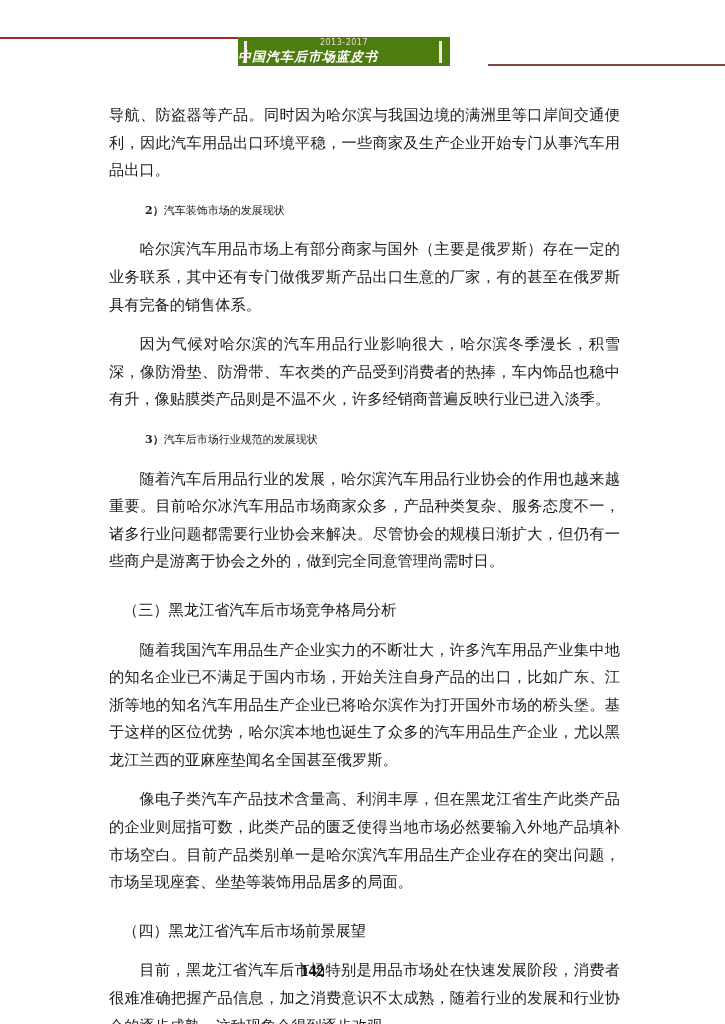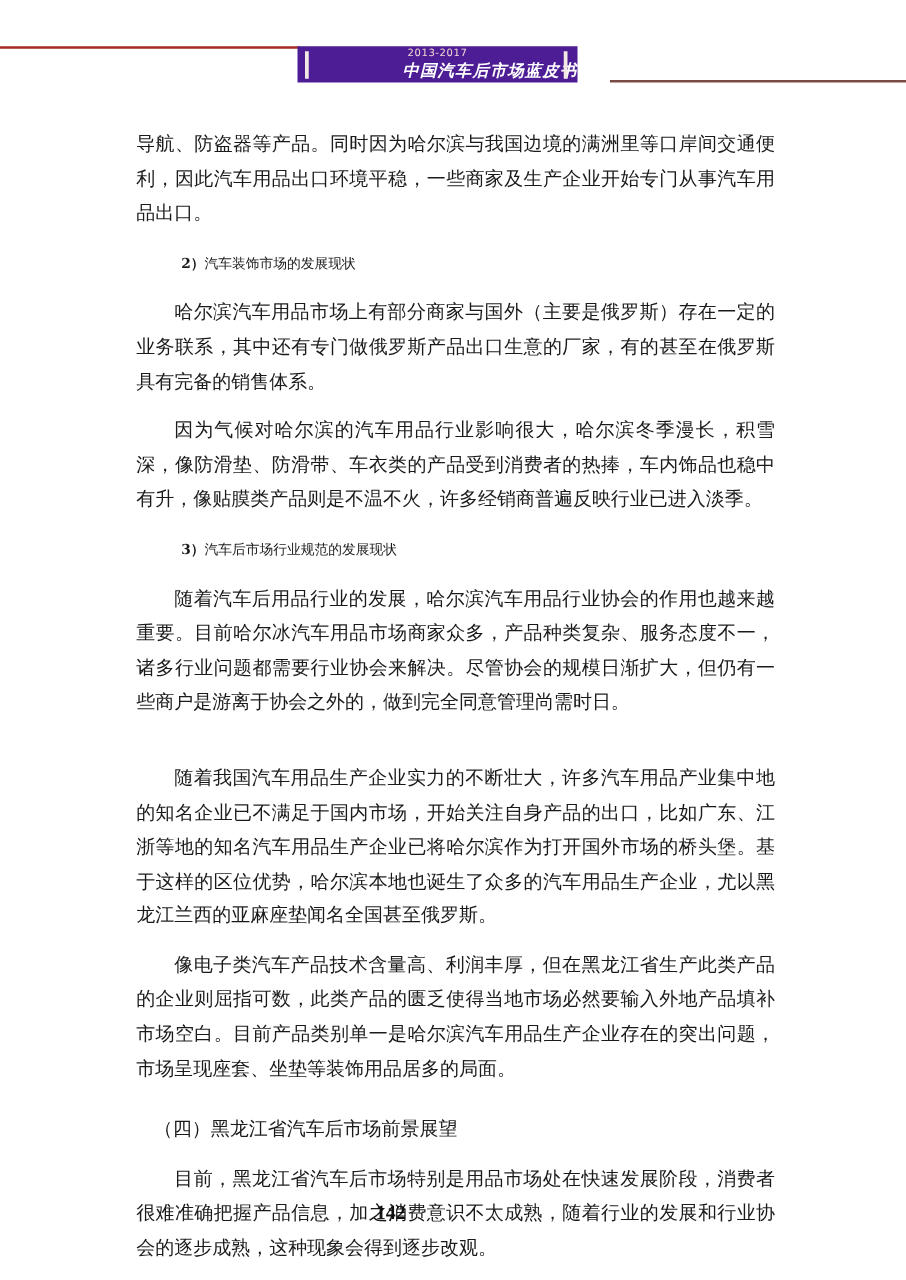--- a/index.html
+++ b/index.html
@@ -3,31 +3,31 @@
 <meta charset="utf-8">
 <style>
   html, body { margin: 0; padding: 0; }
   body {
     width: 725px; height: 1024px; background: #ffffff; position: relative; overflow: hidden;
     font-family: "DejaVu Serif", "Liberation Serif", serif; color: #1a1a1a;
   }
   .hdr-line-left { position: absolute; left: 0; top: 37px; width: 240px; height: 2px; background: #a52a25; }
   .hdr-line-right { position: absolute; left: 488px; top: 64px; width: 237px; height: 2px; background: #7a4a44; }
   .banner {
-    position: absolute; left: 238px; top: 37px; width: 212px; height: 29px; background: #4c1d95; padding-left: 12px;
+    position: absolute; left: 238px; top: 37px; width: 212px; height: 29px; background: #4d7c0f;
   }
   .banner .bar { position: absolute; top: 4px; width: 3px; height: 22px; background: #f3e9e4; }
   .banner .bar.l { left: 6px; }
   .banner .bar.r { right: 8px; }
   .banner .years {
     position: absolute; left: 0; right: 0; top: 1px; text-align: center;
     font-family: "DejaVu Sans", sans-serif; font-size: 8px; color: #f1d9d4; letter-spacing: 0.5px;
   }
   .banner .title {
-    position: absolute; left: 0; right: 0; top: 11px; text-align: right;
+    position: absolute; left: 0; right: 0; top: 11px; text-align: left;
     font-family: "DejaVu Sans", sans-serif; font-size: 13px; font-weight: bold; font-style: italic; color: #ffffff; letter-spacing: 1px;
   }
   .content { position: absolute; left: 97px; top: 90px; width: 535px; }
   .p {
     font-size: 15.2px; line-height: 27.6px; text-align: justify; margin: 12px;
   }
   .p.indent { text-indent: 2em; }
   .sub { font-size: 11px; line-height: 27.6px; padding-left: 48px; margin: 0; }
   .sub .num { font-weight: bold; }
   .sec { font-size: 15.2px; line-height: 27.6px; padding-left: 26px; margin: 0; }
@@ -50,20 +50,21 @@
 <div class="hdr-line-right"></div>
 
 <div class="content">
   <p class="p">导航、防盗器等产品。同时因为哈尔滨与我国边境的满洲里等口岸间交通便利，因此汽车用品出口环境平稳，一些商家及生产企业开始专门从事汽车用品出口。</p>
   <p class="sub"><span class="num">2）</span><span>汽车装饰市场的发展现状</span></p>
   <p class="p indent">哈尔滨汽车用品市场上有部分商家与国外（主要是俄罗斯）存在一定的业务联系，其中还有专门做俄罗斯产品出口生意的厂家，有的甚至在俄罗斯具有完备的销售体系。</p>
   <p class="p indent">因为气候对哈尔滨的汽车用品行业影响很大，哈尔滨冬季漫长，积雪深，像防滑垫、防滑带、车衣类的产品受到消费者的热捧，车内饰品也稳中有升，像贴膜类产品则是不温不火，许多经销商普遍反映行业已进入淡季。</p>
   <p class="sub"><span class="num">3）</span><span>汽车后市场行业规范的发展现状</span></p>
   <p class="p indent">随着汽车后用品行业的发展，哈尔滨汽车用品行业协会的作用也越来越重要。目前哈尔冰汽车用品市场商家众多，产品种类复杂、服务态度不一，诸多行业问题都需要行业协会来解决。尽管协会的规模日渐扩大，但仍有一些商户是游离于协会之外的，做到完全同意管理尚需时日。</p>
   <div class="gap"></div>
+  <p class="sec">（三）黑龙江省汽车后市场竞争格局分析</p>
   <p class="p indent">随着我国汽车用品生产企业实力的不断壮大，许多汽车用品产业集中地的知名企业已不满足于国内市场，开始关注自身产品的出口，比如广东、江浙等地的知名汽车用品生产企业已将哈尔滨作为打开国外市场的桥头堡。基于这样的区位优势，哈尔滨本地也诞生了众多的汽车用品生产企业，尤以黑龙江兰西的亚麻座垫闻名全国甚至俄罗斯。</p>
   <p class="p indent">像电子类汽车产品技术含量高、利润丰厚，但在黑龙江省生产此类产品的企业则屈指可数，此类产品的匮乏使得当地市场必然要输入外地产品填补市场空白。目前产品类别单一是哈尔滨汽车用品生产企业存在的突出问题，市场呈现座套、坐垫等装饰用品居多的局面。</p>
   <div class="gap"></div>
   <p class="sec">（四）黑龙江省汽车后市场前景展望</p>
   <p class="p indent">目前，黑龙江省汽车后市场特别是用品市场处在快速发展阶段，消费者很难准确把握产品信息，加之消费意识不太成熟，随着行业的发展和行业协会的逐步成熟，这种现象会得到逐步改观。</p>
   <p class="sub"><span class="num">1）</span><span>汽车用品是黑龙江汽车后市场最有发展前景的领域</span></p>
 </div>
 
 <div class="pageno">142</div>
 

